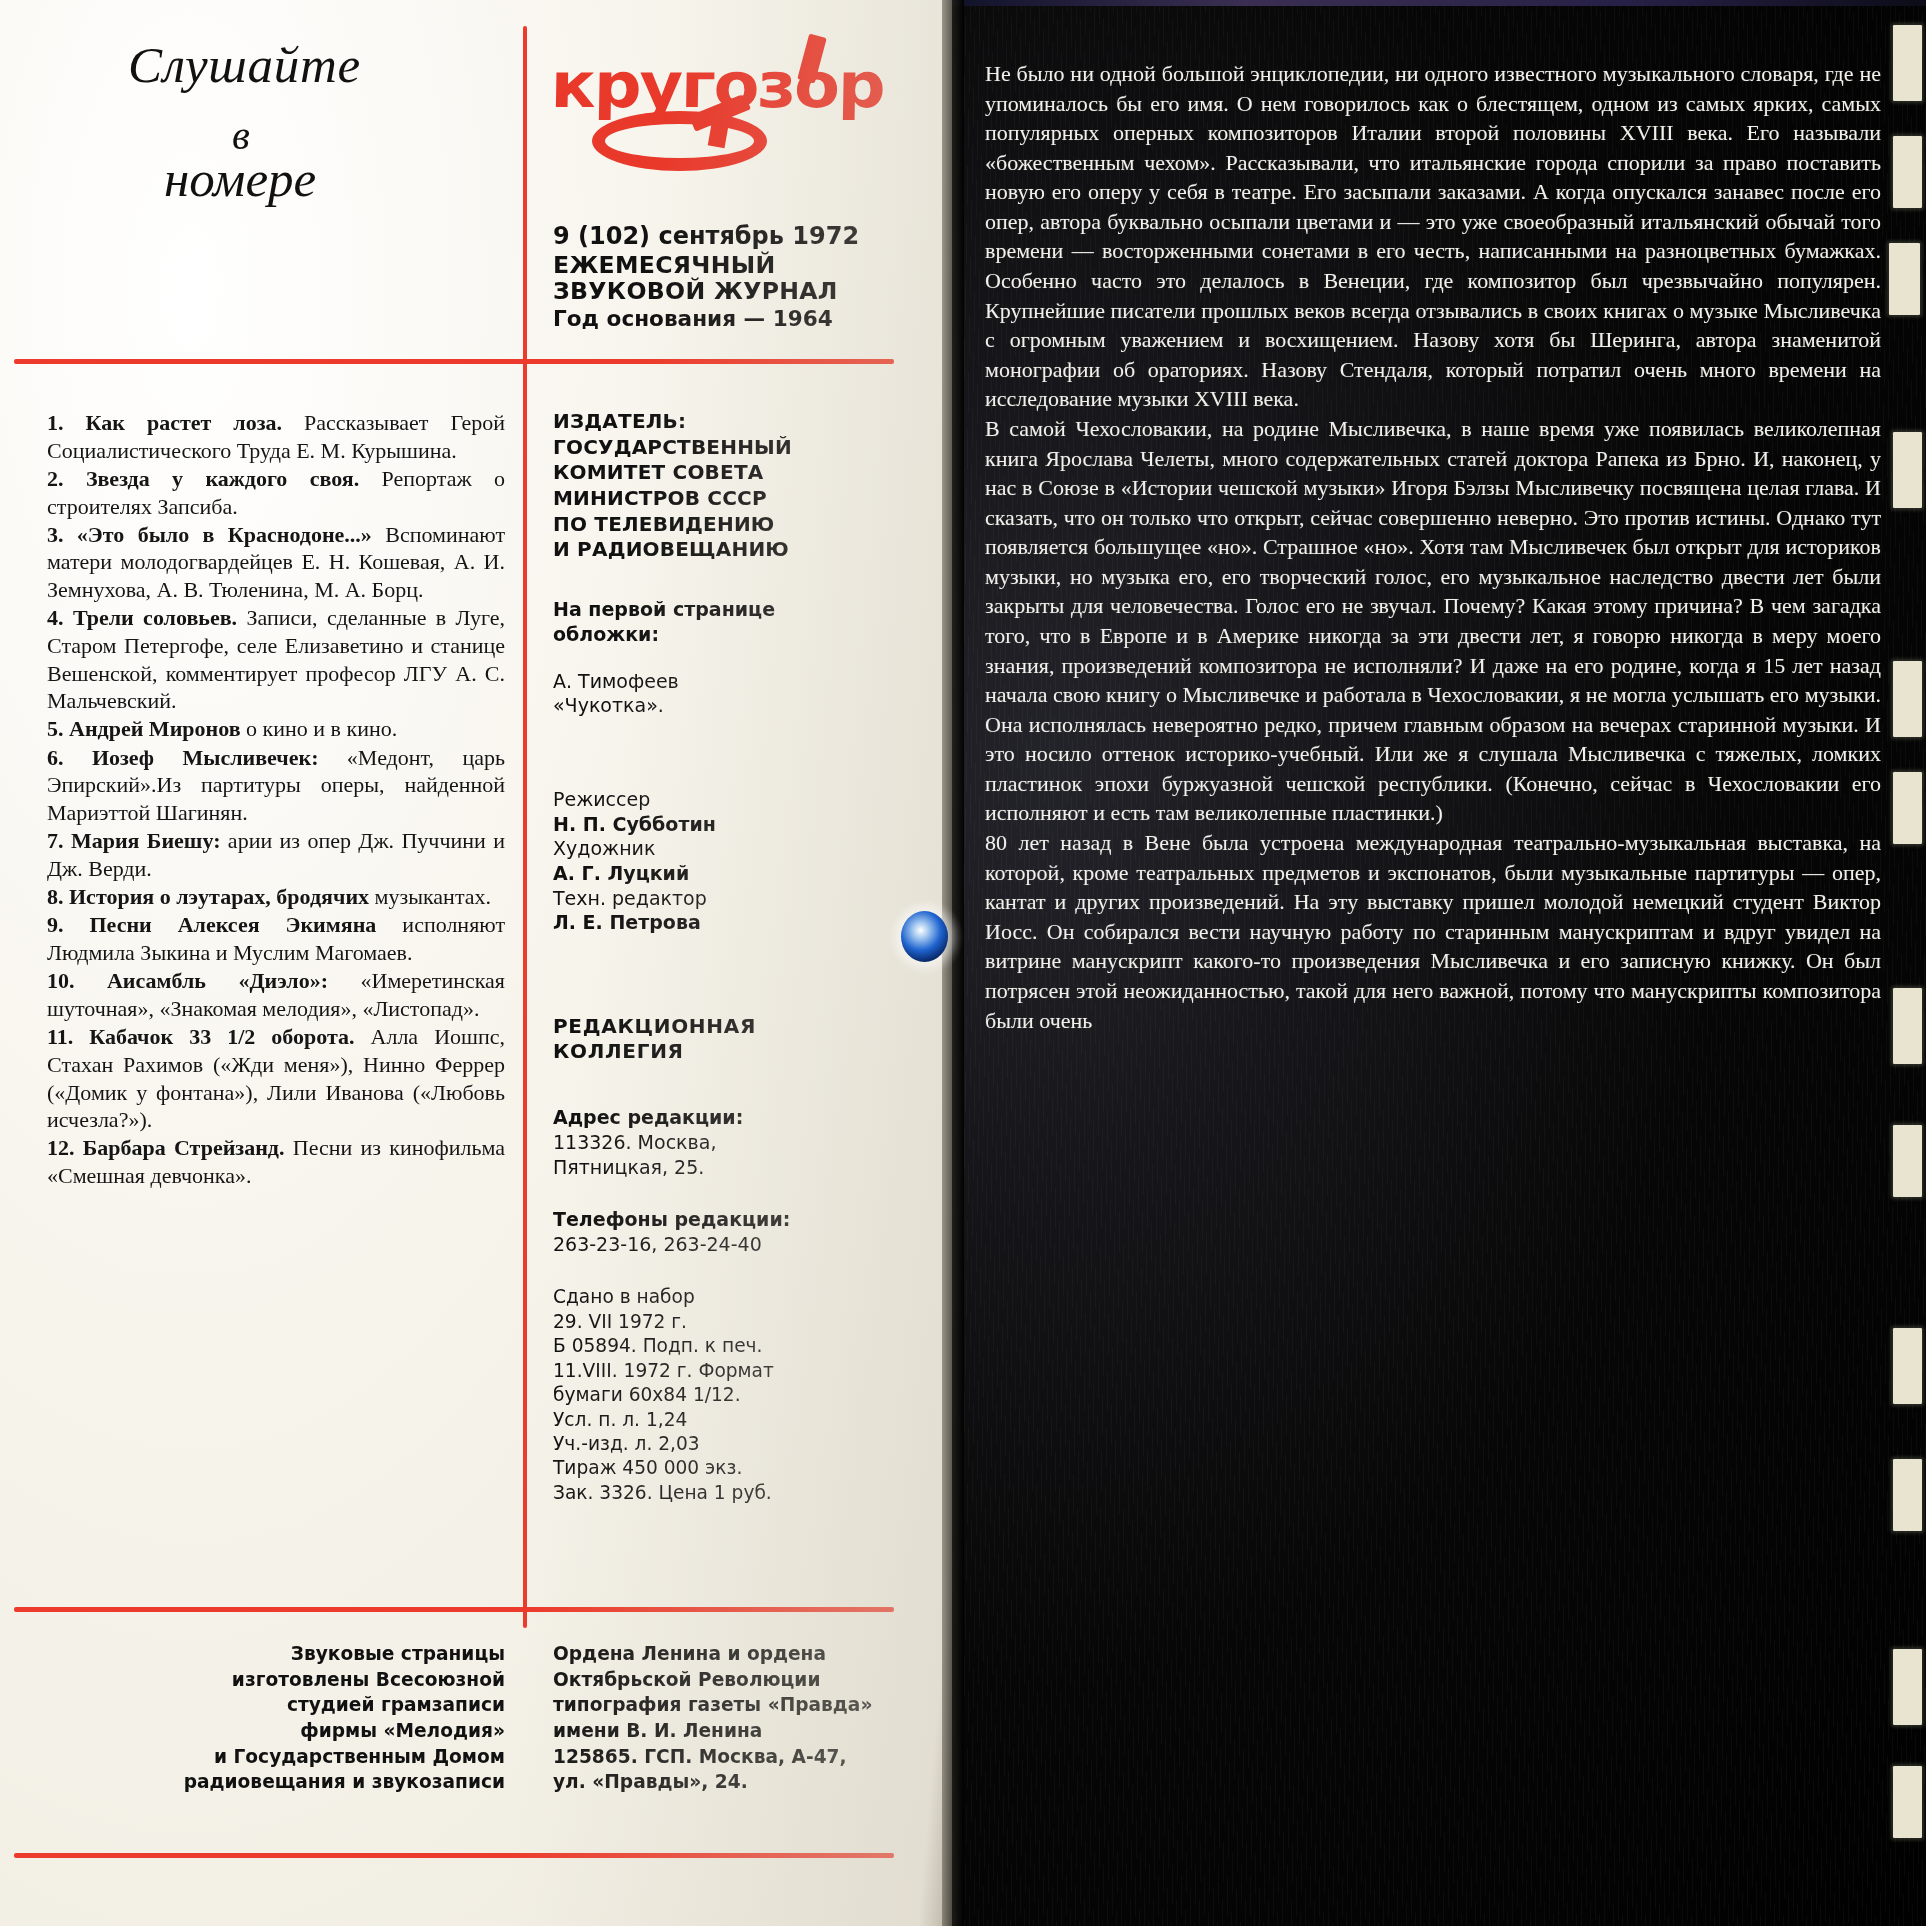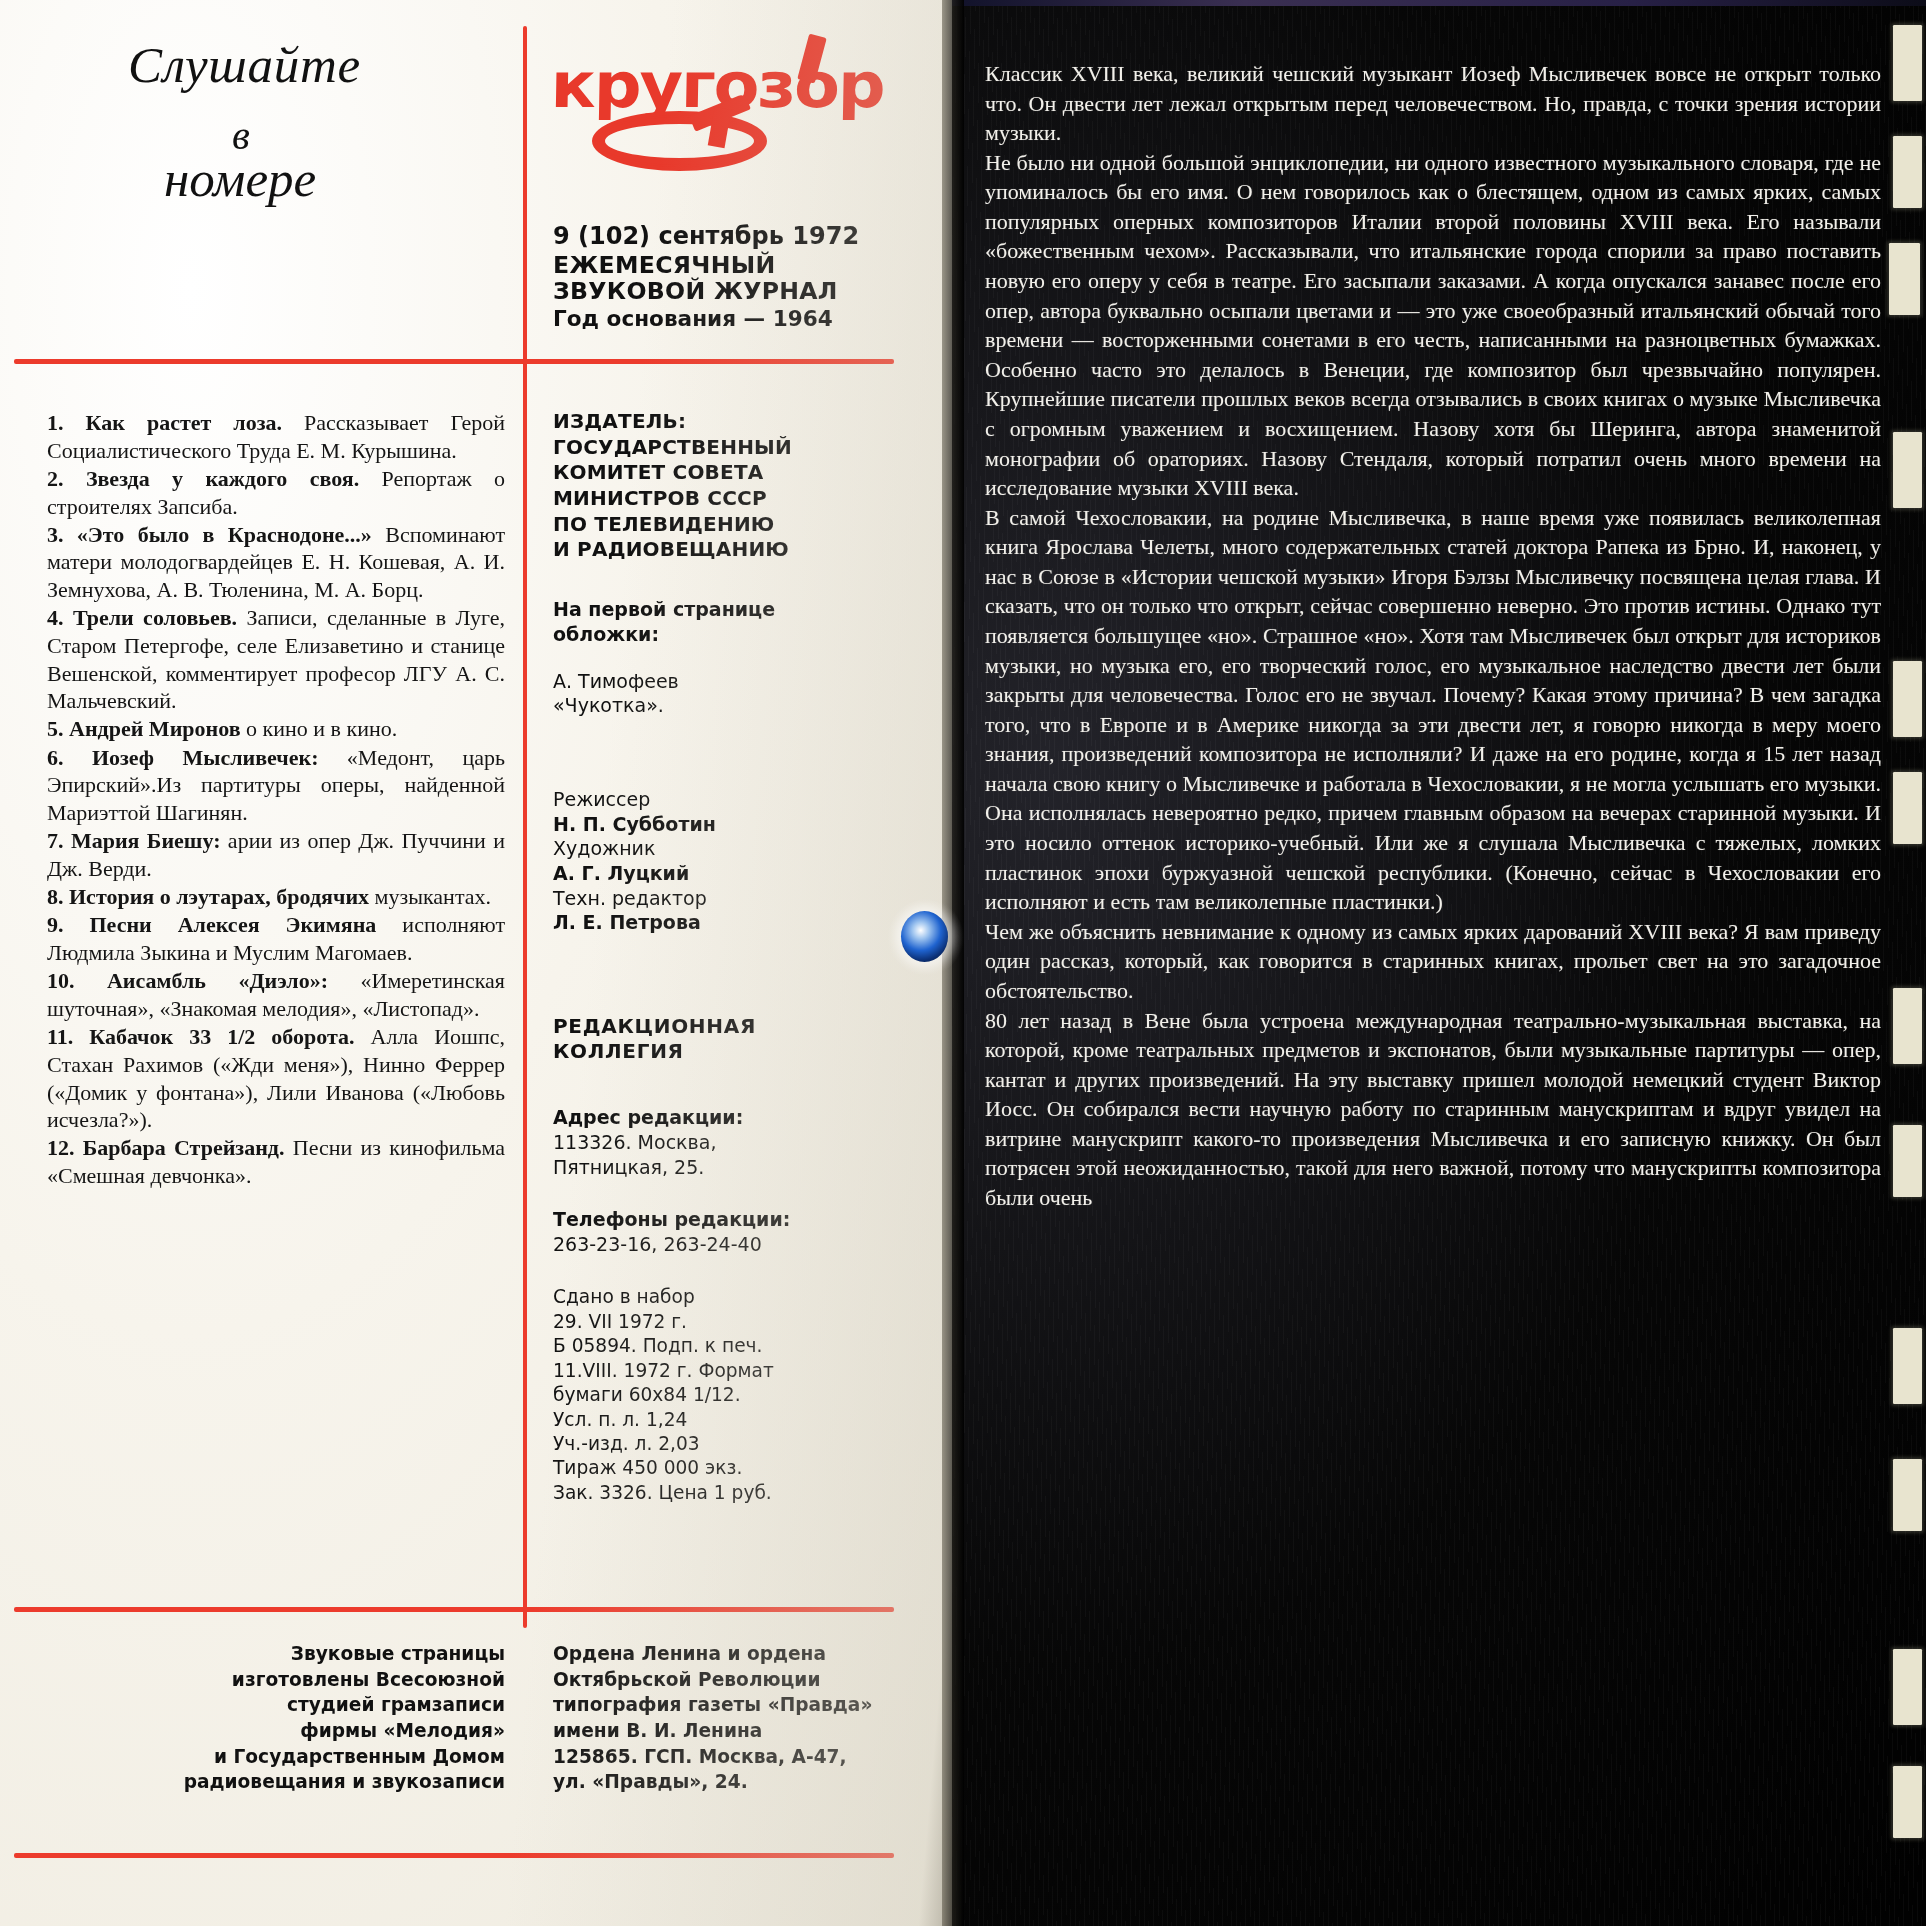--- a/index.html
+++ b/index.html
@@ -235,24 +235,22 @@
       <div>Октябрьской Революции</div>
       <div>типография газеты «Правда»</div>
       <div>имени В. И. Ленина</div>
       <div>125865. ГСП. Москва, А-47,</div>
       <div>ул. «Правды», 24.</div>
     </div>
   </div>
 
   <div id="rightpage">
     <div id="article">
-      <p>Классик XVIII века, великий чешский музыкант Иозеф Мысливечек вовсе не открыт только что. Он двести лет лежал открытым перед человечеством. Но, правда, с точки зрения истории музыки.</p>
       <p>Не было ни одной большой энциклопедии, ни одного известного музыкального словаря, где не упоминалось бы его имя. О нем говорилось как о блестящем, одном из самых ярких, самых популярных оперных композиторов Италии второй половины XVIII века. Его называли «божественным чехом». Рассказывали, что итальянские города спорили за право поставить новую его оперу у себя в театре. Его засыпали заказами. А когда опускался занавес после его опер, автора буквально осыпали цветами и — это уже своеобразный итальянский обычай того времени — восторженными сонетами в его честь, написанными на разноцветных бумажках. Особенно часто это делалось в Венеции, где композитор был чрезвычайно популярен. Крупнейшие писатели прошлых веков всегда отзывались в своих книгах о музыке Мысливечка с огромным уважением и восхищением. Назову хотя бы Шеринга, автора знаменитой монографии об ораториях. Назову Стендаля, который потратил очень много времени на исследование музыки XVIII века.</p>
       <p>В самой Чехословакии, на родине Мысливечка, в наше время уже появилась великолепная книга Ярослава Челеты, много содержательных статей доктора Рапека из Брно. И, наконец, у нас в Союзе в «Истории чешской музыки» Игоря Бэлзы Мысливечку посвящена целая глава. И сказать, что он только что открыт, сейчас совершенно неверно. Это против истины. Однако тут появляется большущее «но». Страшное «но». Хотя там Мысливечек был открыт для историков музыки, но музыка его, его творческий голос, его музыкальное наследство двести лет были закрыты для человечества. Голос его не звучал. Почему? Какая этому причина? В чем загадка того, что в Европе и в Америке никогда за эти двести лет, я говорю никогда в меру моего знания, произведений композитора не исполняли? И даже на его родине, когда я 15 лет назад начала свою книгу о Мысливечке и работала в Чехословакии, я не могла услышать его музыки. Она исполнялась невероятно редко, причем главным образом на вечерах старинной музыки. И это носило оттенок историко-учебный. Или же я слушала Мысливечка с тяжелых, ломких пластинок эпохи буржуазной чешской республики. (Конечно, сейчас в Чехословакии его исполняют и есть там великолепные пластинки.)</p>
-      <p>Чем же объяснить невнимание к одному из самых ярких дарований XVIII века? Я вам приведу один рассказ, который, как говорится в старинных книгах, прольет свет на это загадочное обстоятельство.</p>
       <p>80 лет назад в Вене была устроена международная театрально-музыкальная выставка, на которой, кроме театральных предметов и экспонатов, были музыкальные партитуры — опер, кантат и других произведений. На эту выставку пришел молодой немецкий студент Виктор Иосс. Он собирался вести научную работу по старинным манускриптам и вдруг увидел на витрине манускрипт какого-то произведения Мысливечка и его записную книжку. Он был потрясен этой неожиданностью, такой для него важной, потому что манускрипты композитора были очень</p>
     </div>
   </div>
 
   <div id="scan-top"></div>
   <div id="scan-left-shadow"></div>
 
   <div id="gutter-halo"></div>
   <div id="gutter-orb"></div>
 

